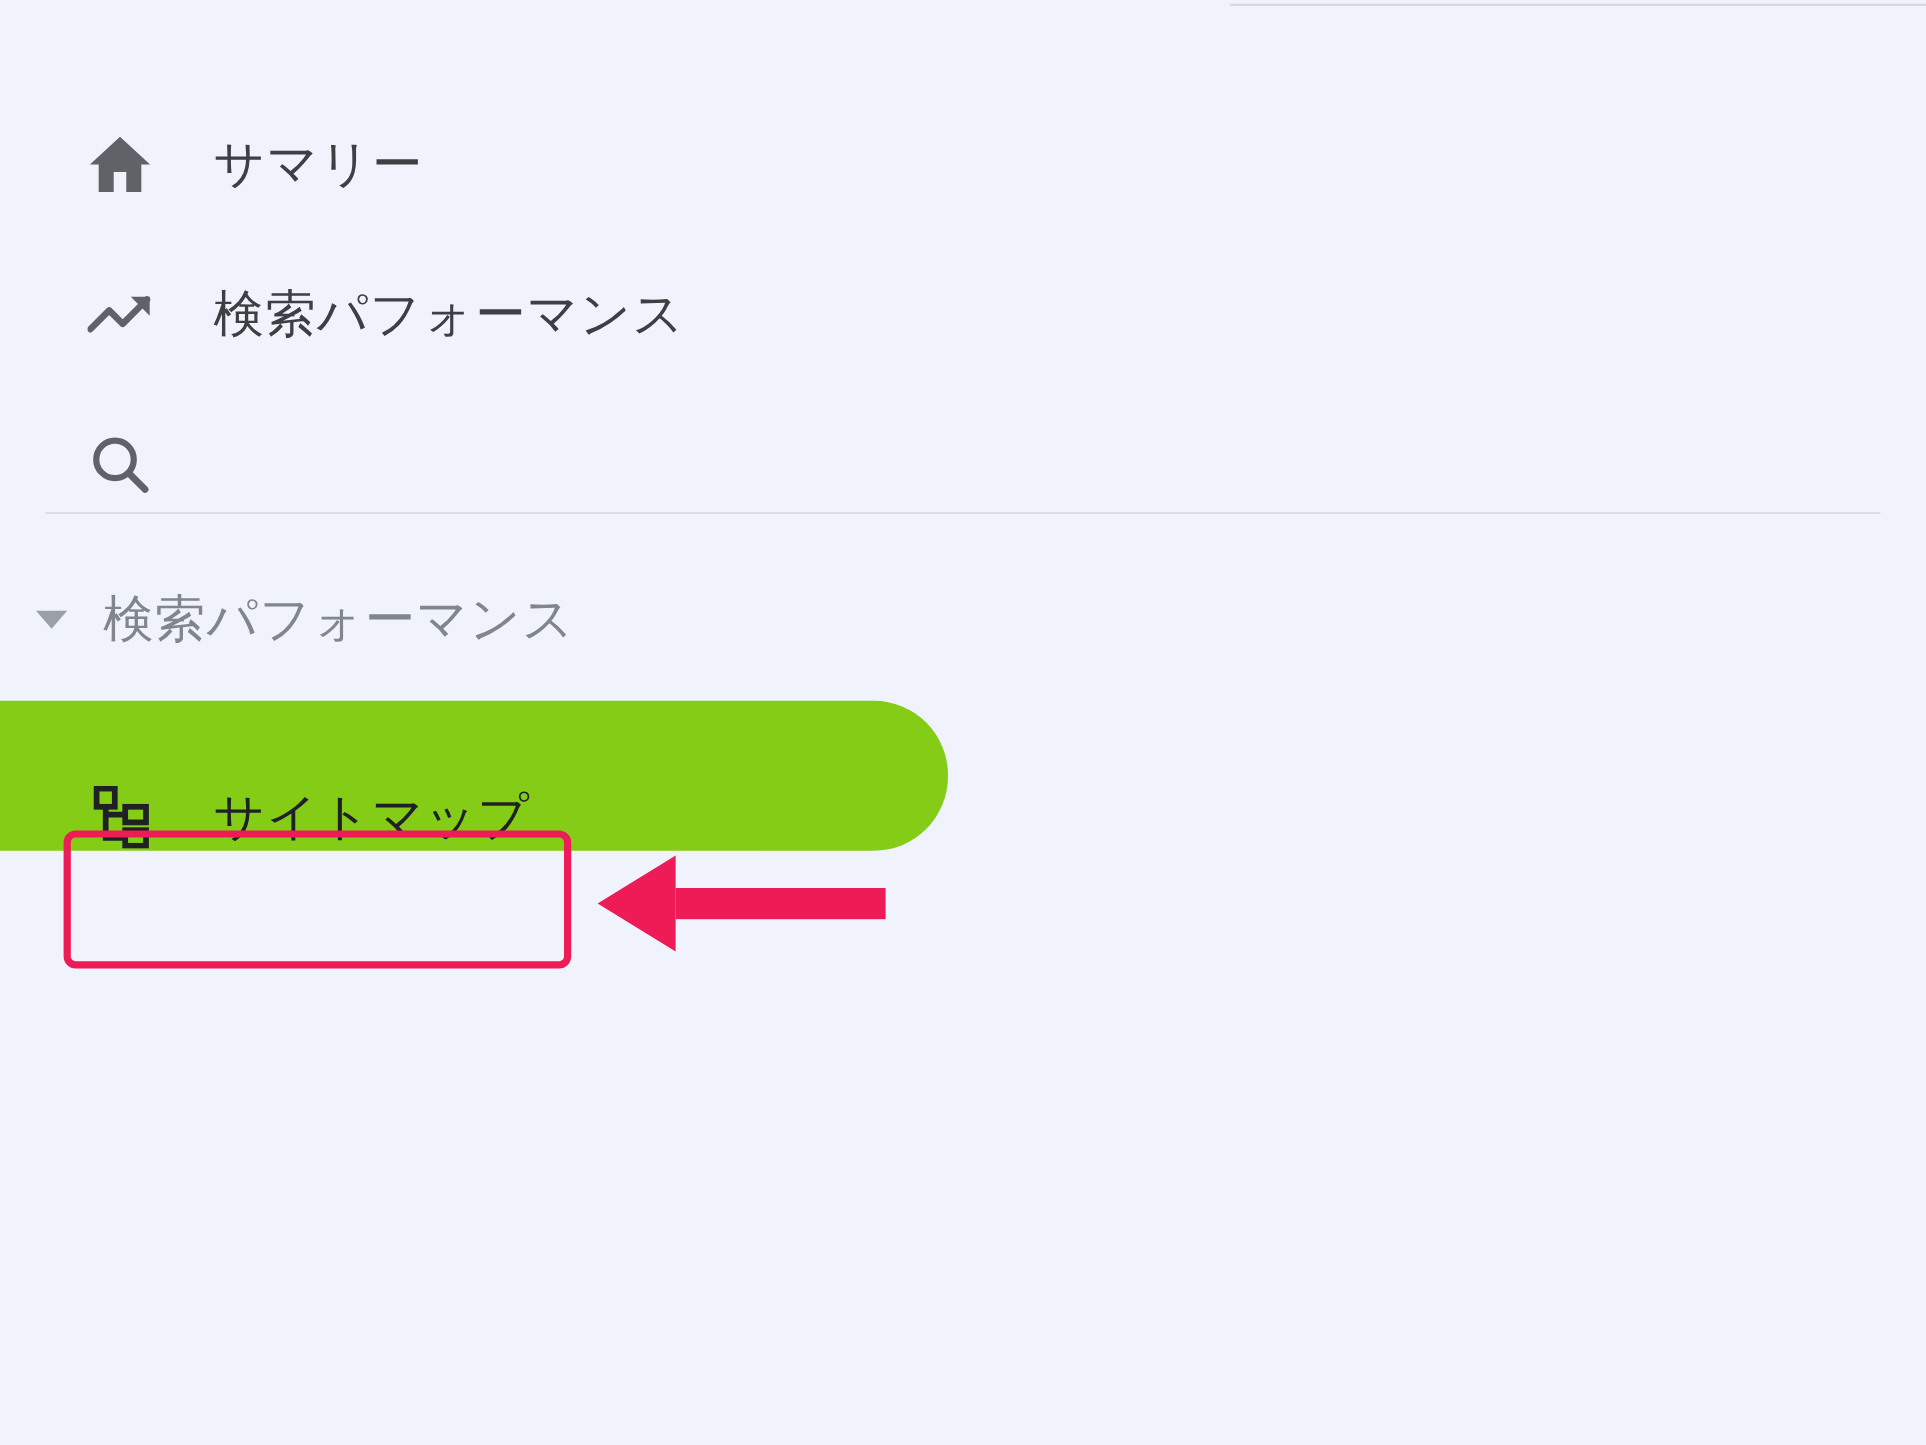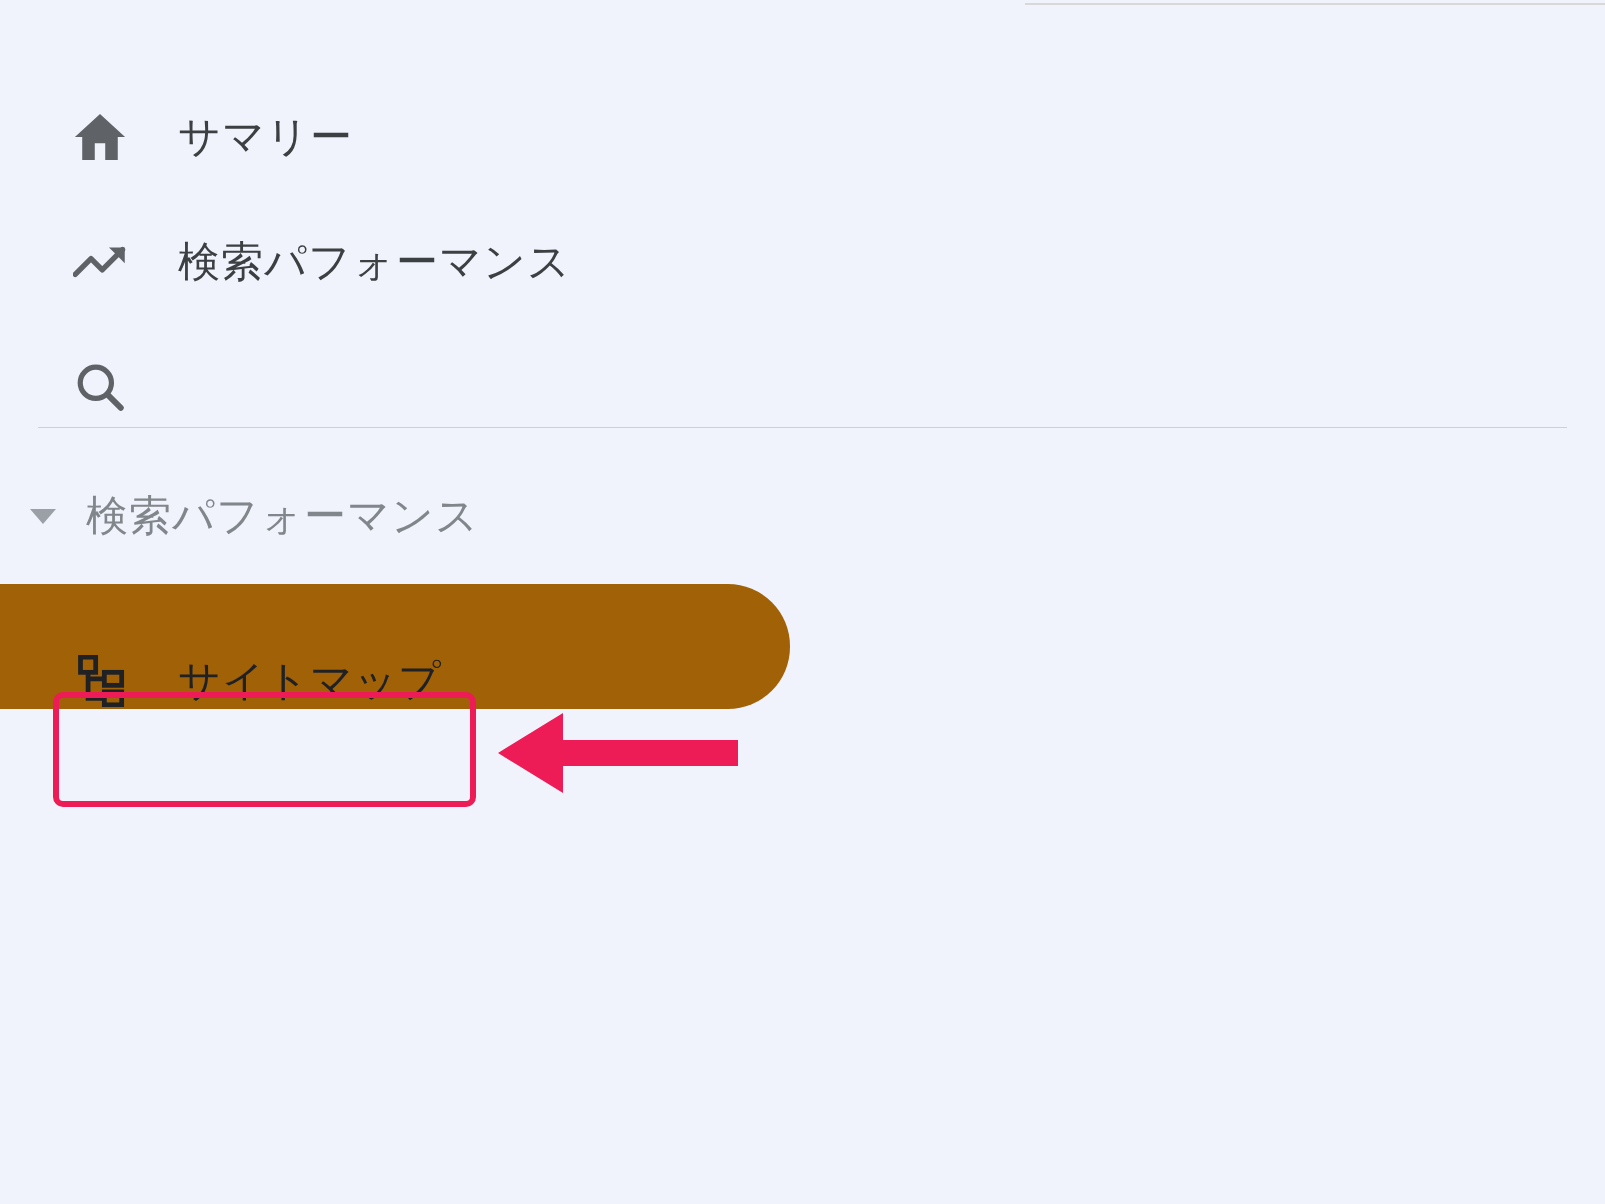--- a/index.html
+++ b/index.html
@@ -57,21 +57,21 @@
       border-right: 13px solid transparent;
       border-top: 15px solid #9aa0a6;
       margin-right: 30px;
     }
     .section-label {
       font-size: 42px;
       color: #80868b;
       letter-spacing: 1px;
     }
     .nav-item.selected {
-      background: #a16207;
+      background: #84cc16;
       border-top-right-radius: 62px;
       border-bottom-right-radius: 62px;
       width: 790px;
     }
     .highlight-box {
       position: absolute;
       border: 6px solid #ed1b56;
       border-radius: 10px;
       left: 53px;
       top: 692px;

